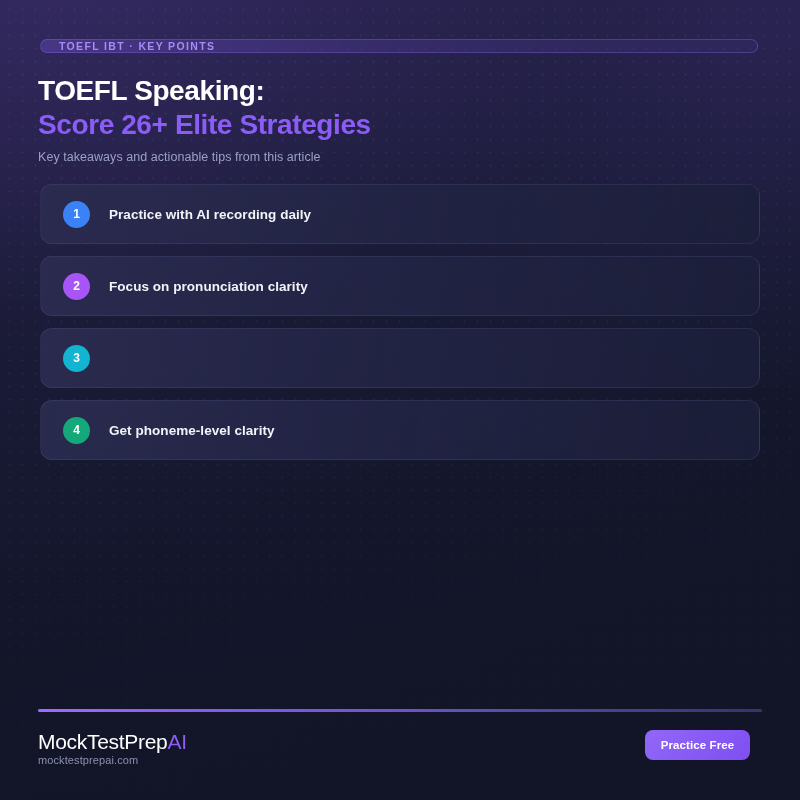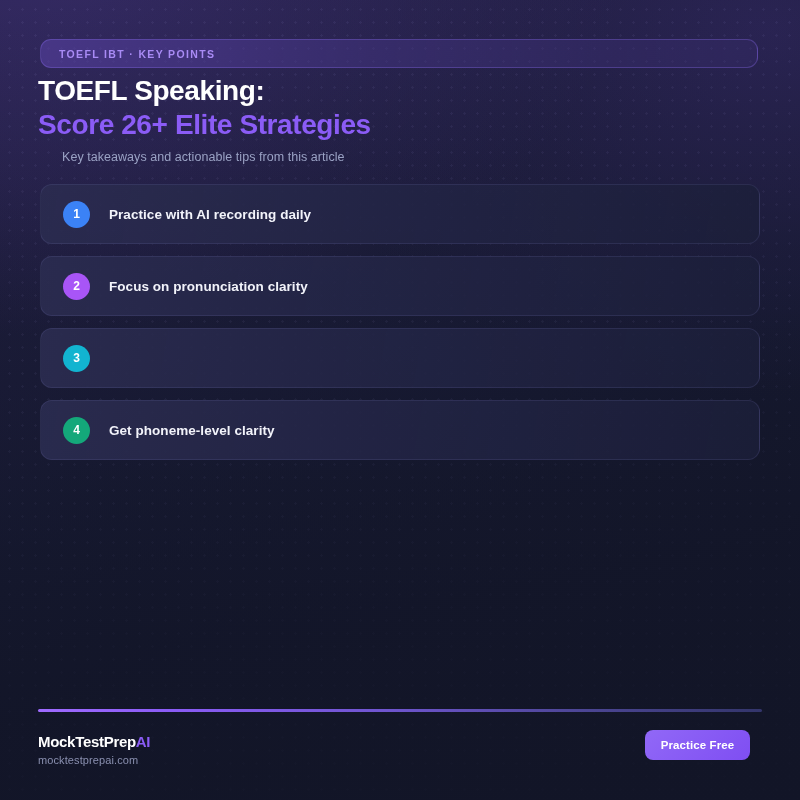--- a/index.html
+++ b/index.html
@@ -50,21 +50,21 @@
     inset: 0;
     padding: 40px;
   }
 
   
   .badge {
     position: absolute;
     left: 40px;
     top: 39px;
     width: 718px;
-    height: 29px;
+    height: 14px;
     border-radius: 11px;
     background: linear-gradient(90deg, rgba(86,64,160,0.62) 0%, rgba(70,54,134,0.50) 45%, rgba(58,46,112,0.34) 100%);
     border: 1px solid rgba(139,108,240,0.33);
     display: flex;
     align-items: center;
     padding-left: 18px;
   }
   .badge-text {
     font-size: 10.5px;
     font-weight: bold;
@@ -87,21 +87,20 @@
     font-weight: bold;
     color: #8b5cf6;
     letter-spacing: -0.4px;
     line-height: 34px;
   }
   .subtitle {
     margin-top: 8px;
     font-size: 12.5px;
     color: #9aa2c4;
     letter-spacing: 0.05px;
-    margin-left: 24px;
   }
 
   
   .cards {
     position: absolute;
     left: 40px;
     top: 184px;
     width: 720px;
     display: flex;
     flex-direction: column;
@@ -141,22 +140,22 @@
     position: absolute;
     left: 38px;
     top: 709px;
     width: 724px;
     height: 2.5px;
     border-radius: 2px;
     background: linear-gradient(90deg, #9f6bff 0%, #8b5cf6 18%, #6f55cf 48%, #4b4593 76%, #33356b 100%);
   }
   .footer-left { position: absolute; left: 38px; top: 731px; }
   .logo {
-    font-size: 15px;
-    font-weight: bold;
+    font-size: 21px;
+    font-weight: normal;
     letter-spacing: -0.3px;
     color: #ffffff;
     line-height: 21px;
   }
   .logo .ai { color: #8b5cf6; }
   .site {
     font-size: 11px;
     color: #8a90b0;
     margin-top: 2px;
     letter-spacing: 0.1px;

